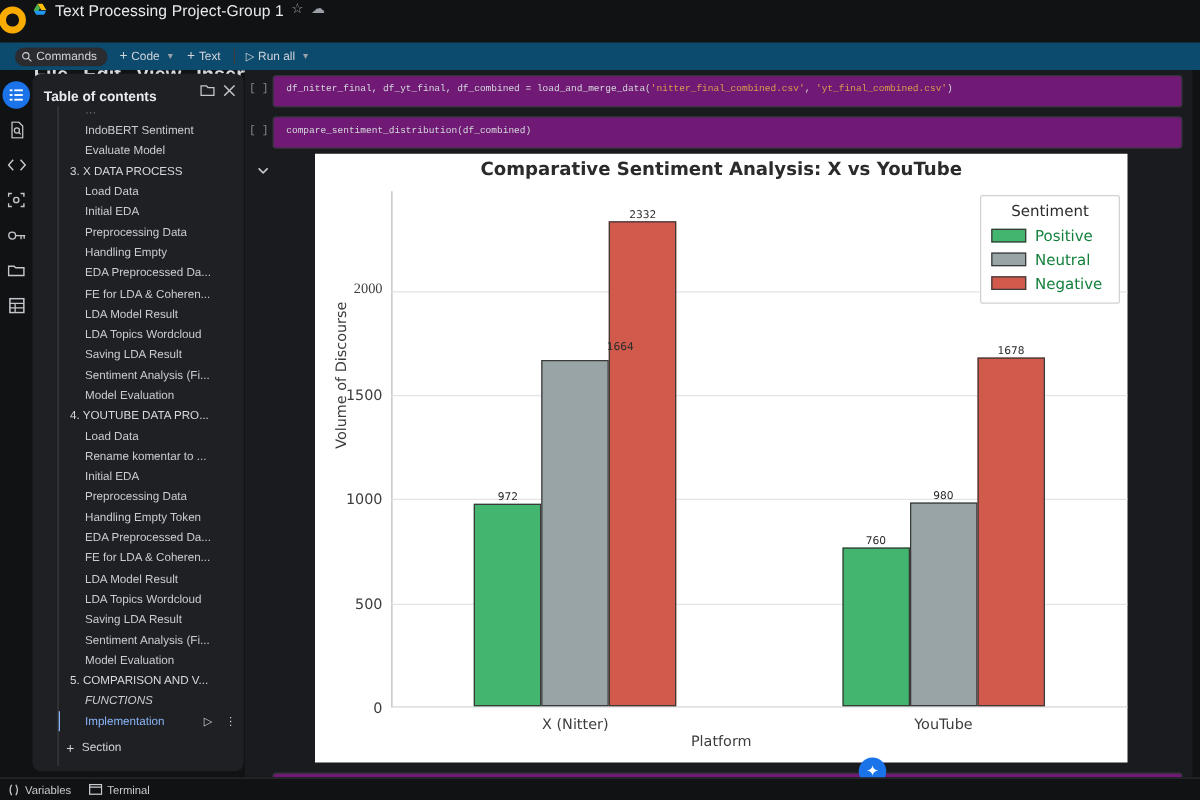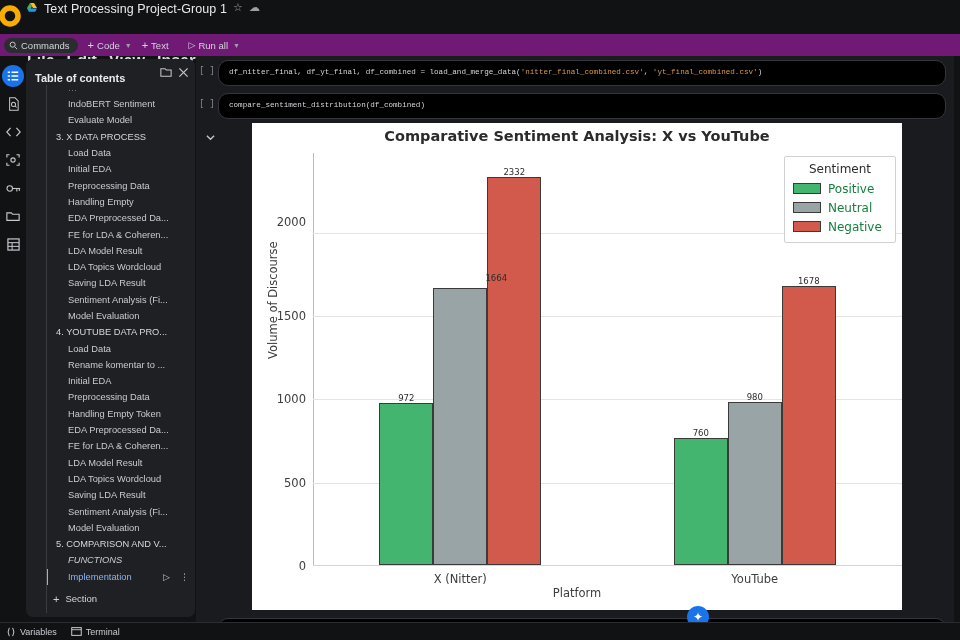--- a/index.html
+++ b/index.html
@@ -31,21 +31,21 @@
     position: absolute; left: 27px; top: 19px;
     display: flex; gap: 12px; align-items: center;
   }
   .menubar span {
     color: #d9dce0; font-size: 16px; font-weight: bold; cursor: default; margin-top: 33px;
   }
 
   
   .toolbar {
     position: absolute; left: 0; top: 34px; width: 960px; height: 22px;
-    background: #701a75; display: flex; align-items: center; padding-left: 4px;
+    background: #0c4a6e; display: flex; align-items: center; padding-left: 12px;
   }
   .tb-item { display: flex; align-items: center; gap: 3px; margin-right: 10px; }
   .tb-item span.lbl { color: #d2d5d9; font-size: 9.5px; }
   .cmd-pill {
     display: flex; align-items: center; gap: 3px;
     background: #2a2c30; border-radius: 9px; padding: 2px 8px 2px 5px;
   }
   .plus { color: #d2d5d9; font-size: 11px; line-height: 1; }
   .caret { color: #9aa0a6; font-size: 7px; margin-left: 2px; }
   .divider-v { width: 1px; height: 12px; background: #3c4043; margin-right: 9px; }
@@ -103,22 +103,22 @@
     position: absolute; left: 196px; top: 56px; width: 764px; height: 566px;
     background: #1a1b1e; overflow: hidden;
   }
   .cell { position: relative; margin: 0 14px 0 0; }
   .gutter {
     position: absolute; left: 0; top: 6px; width: 22px;
     color: #8a8f95; font-size: 8.5px; font-family: "Liberation Mono", monospace;
     text-align: center;
   }
   .codebox {
-    margin-left: 22px; background: #000000; border: 1px solid #34363b;
-    border-radius: 10px; padding: 7px 10px; min-height: 26px;
+    margin-left: 22px; background: #701a75; border: 1px solid #34363b;
+    border-radius: 3px; padding: 7px 10px; min-height: 26px;
     font-family: "Liberation Mono", monospace; font-size: 7.6px; color: #d4d7db;
     white-space: nowrap; overflow: hidden;
   }
   .tok-str { color: #d99b4e; }
   .tok-fn { color: #d4d7db; }
   .tok-pn { color: #d4d7db; }
 
   .collapse-ico {
     position: absolute; left: 10px; top: 4px; color: #c4c7cb; cursor: pointer;
   }
@@ -409,21 +409,21 @@
             <div class="grid" style="top: 329.734px;"></div>
             <div class="grid" style="top: 246.468px;"></div>
             <div class="grid" style="top: 163.202px;"></div>
             <div class="grid" style="top: 79.9355px;"></div>
           </div>
         <div id="yticks">
             <div class="ytick" style="top: 413px;">0</div>
             <div class="ytick" style="top: 329.734px;">500</div>
             <div class="ytick" style="top: 246.468px;">1000</div>
             <div class="ytick" style="top: 163.202px;">1500</div>
-            <div class="ytick" style="top: 69px;">2000</div>
+            <div class="ytick" style="top: 78px; font-family: Liberation Serif, serif;">2000</div>
           </div>
         <div id="bars">
             <div class="bar" style="left: 66.25px; width: 54px; height: 161.869px; background: rgb(67, 181, 111);"></div>
             <div class="bar" style="left: 120.25px; width: 54px; height: 277.11px; background: rgb(152, 164, 165);"></div>
             <div class="bar" style="left: 174.25px; width: 54px; height: 388.353px; background: rgb(210, 90, 76);"></div>
             <div class="bar" style="left: 360.75px; width: 54px; height: 126.565px; background: rgb(67, 181, 111);"></div>
             <div class="bar" style="left: 414.75px; width: 54px; height: 163.202px; background: rgb(152, 164, 165);"></div>
             <div class="bar" style="left: 468.75px; width: 54px; height: 279.441px; background: rgb(210, 90, 76);"></div>
           </div>
         <div id="barlabels">

